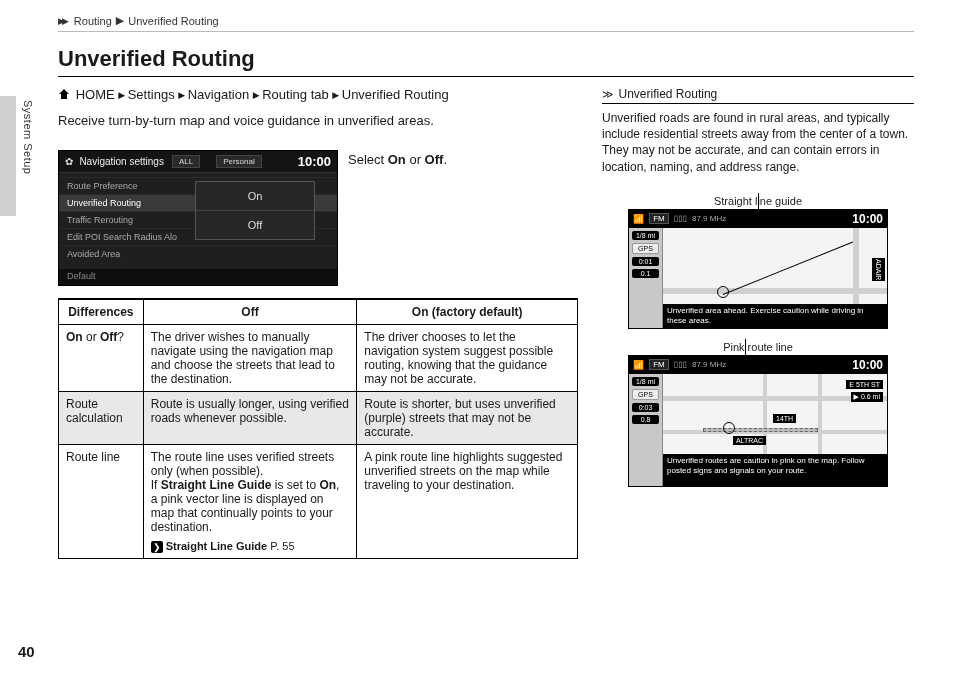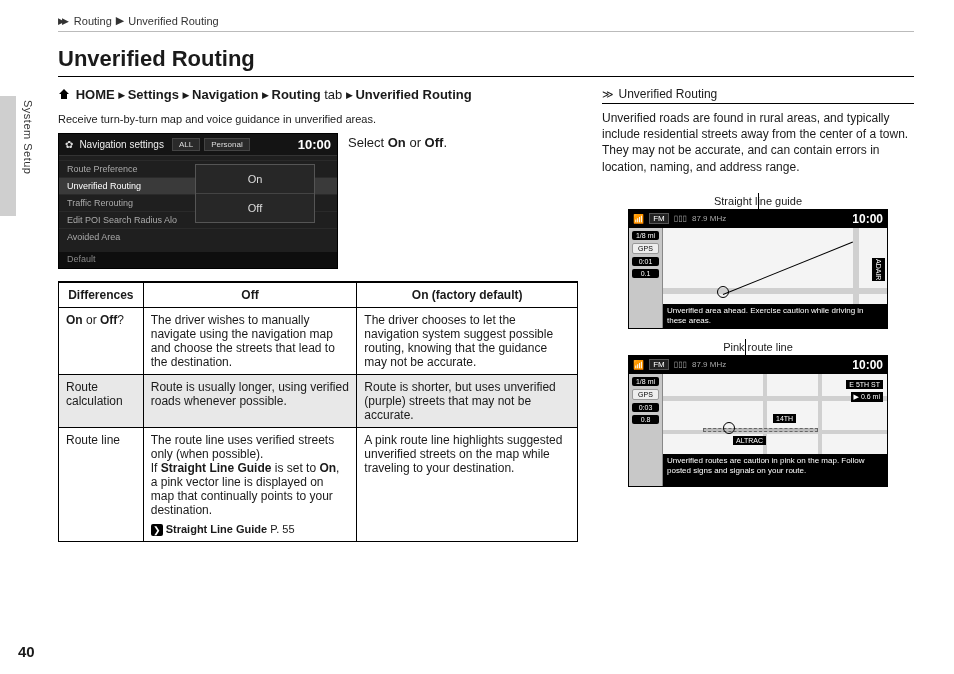--- a/index.html
+++ b/index.html
@@ -51,35 +51,35 @@
   }
 
   h1.title{font-size:22px;font-weight:600;margin:0 0 4px 0}
   hr.under-title{border:none;border-top:1px solid #000;margin:0 0 10px 0}
 
   .columns{display:flex;gap:24px}
   .col-left{width:520px}
   .col-right{flex:1;font-size:12px}
 
   .path{font-size:13px;margin-bottom:10px}
-  .path b{font-weight:700}
+  .path b{font-weight:400}
   .path .home-ic{display:inline-block;vertical-align:-1px;margin-right:2px}
   .tri{font-size:9px;vertical-align:1px}
 
-  .intro{font-size:11px;margin-bottom:8px}
+  .intro{font-size:13px;margin-bottom:22px}
 
   .device-wrap{display:flex;align-items:flex-start;gap:10px;margin-bottom:12px}
   .device{
     width:280px;height:136px;background:var(--dark);color:#ddd;
     border:1px solid #000;font-size:10px;position:relative;
   }
   .dev-top{height:22px;display:flex;align-items:center;padding:0 6px;background:#141414;border-bottom:1px solid #333}
   .dev-top .gear{margin-right:6px}
   .dev-top .title{flex:0 0 auto;font-size:10px;color:#eee}
-  .dev-top .tabs{margin-left:8px;display:flex;gap:4px}
+  .dev-top .tabs{margin-left:8px;display:flex;gap:16px}
   .dev-top .tab{background:#2a2a2a;border:1px solid #444;padding:1px 6px;font-size:8px}
   .dev-top .clock{margin-left:auto;font-size:13px;font-weight:600;color:#fff}
   .dev-list{padding:4px 0 0 0}
   .dev-item{padding:3px 8px;font-size:9px;color:#aaa;border-top:1px solid #2a2a2a}
   .dev-item.sel{background:var(--dark3);color:#fff}
   .dev-popup{
     position:absolute;right:22px;top:30px;width:120px;
     background:#272727;border:1px solid #555;
   }
   .dev-popup .opt{padding:8px 0;text-align:center;font-size:11px;color:#ddd;border-top:1px solid #444}

